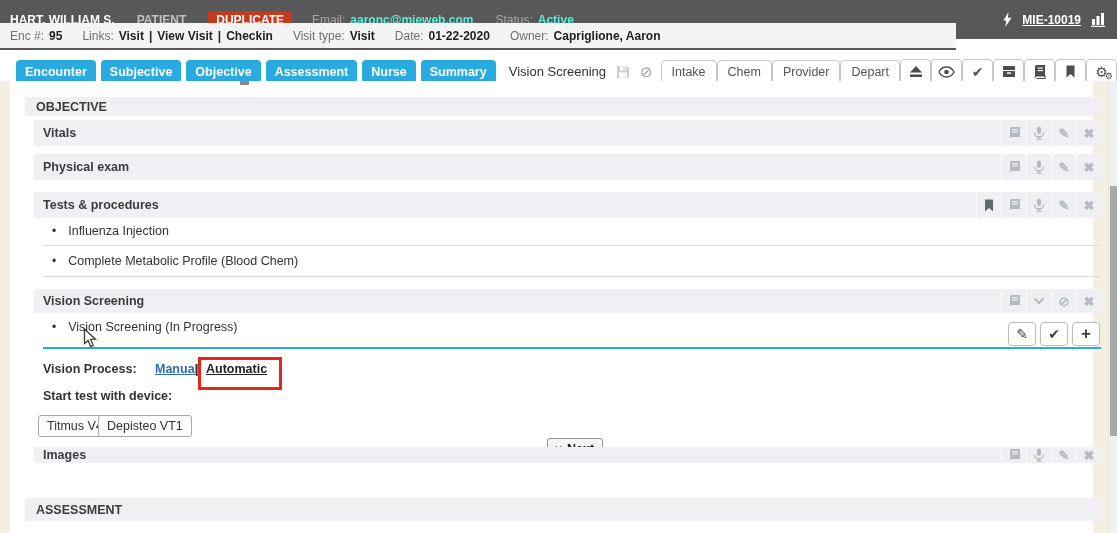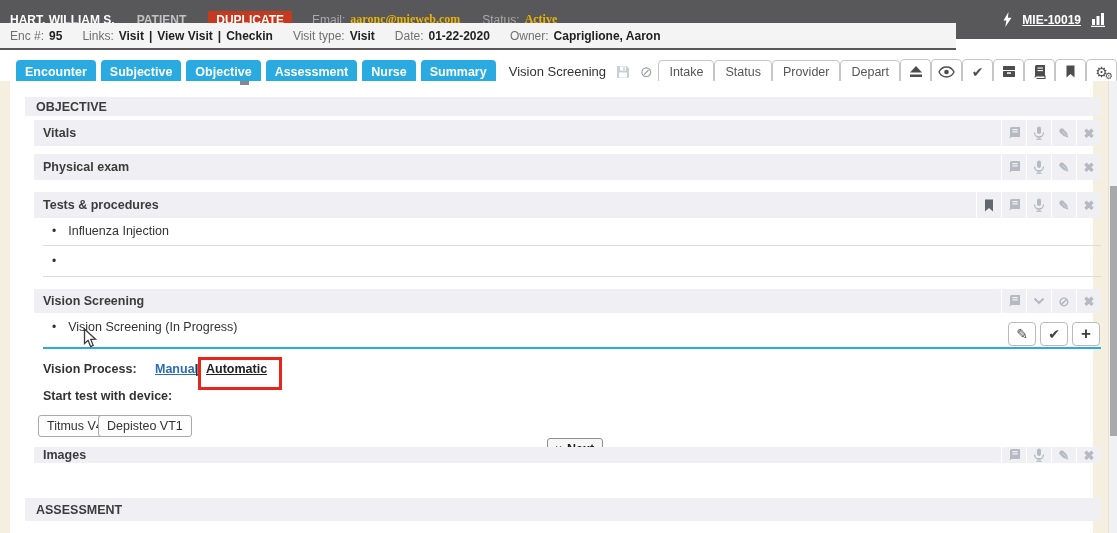--- a/index.html
+++ b/index.html
@@ -9,21 +9,21 @@
     font-size:12.5px; color:#333; background:#fff; position:relative;
     width:1117px; height:533px; overflow:hidden;
   }
   
   .patient-bar {
     position:absolute; left:0; top:0; width:1117px; height:39px;
     background:#58585a; color:#fff; display:flex; align-items:center;
     padding:0 10px; font-size:12px;
   }
   .patient-bar .lbl { color:#a9a9a9; font-weight:400; }
-  .patient-bar .val { color:#eab308; font-weight:700;font-family:Liberation Serif, serif; }
+  .patient-bar .val { color:#5eead4; font-weight:700; }
   .pname { font-weight:700; margin-right:22px; }
   .ptype { color:#c2c2c2; font-weight:700; margin-right:22px; }
   .dup-badge { background:#c5391f; color:#fff; font-weight:700; padding:2px 8px; margin-right:20px; }
   .pb-group { margin-right:22px; display:flex; gap:5px; align-items:center; }
   .pb-right { margin-left:auto; display:flex; align-items:flex-end; gap:10px;text-decoration:underline; }
   .pb-right .sysid { font-weight:700; }
   .chart-btn { display:flex; flex-direction:column; align-items:center; cursor:pointer; }
   
   .encounter-bar {
     position:absolute; left:0; top:23px; width:956px; height:27px;
@@ -186,21 +186,21 @@
     <svg width="14" height="14" viewBox="0 0 14 14">
       <path d="M1 2 a1 1 0 0 1 1 -1 h8.5 L13 3.5 V12 a1 1 0 0 1 -1 1 H2 a1 1 0 0 1 -1 -1 Z" fill="#c9ced6"></path>
       <rect x="4" y="1.5" width="6" height="4" fill="#fff"></rect>
       <rect x="7.2" y="2.2" width="1.6" height="2.8" fill="#c9ced6"></rect>
       <rect x="3" y="7.5" width="8" height="5" fill="#fff"></rect>
     </svg>
   </span>
   <span class="mini-ic slash-ic">⊘</span>
   <span class="nav-right">
     <button class="stage-btn">Intake</button>
-    <button class="stage-btn">Status</button>
+    <button class="stage-btn">Chem</button>
     <button class="stage-btn">Provider</button>
     <button class="stage-btn">Depart</button>
     <span class="icon-btn">
       <svg width="14" height="13" viewBox="0 0 14 13">
           <path d="M7 1 L13 7.5 H1 Z" fill="#4d4d4d"></path>
           <rect x="1" y="9.5" width="12" height="2.5" fill="#4d4d4d"></rect>
         </svg>
     </span>
     <span class="icon-btn">
       <svg width="17" height="12" viewBox="0 0 17 12">
@@ -319,20 +319,21 @@
         <span class="hicon">✖</span>
       </span>
     </div>
 
     <div class="item-row" style="top:143px;">
       <span class="bullet">•</span>
       <span>Influenza Injection</span>
     </div>
     <div class="item-row" style="top:173px; height:23px;">
       <span class="bullet">•</span>
+      <span>Complete Metabolic Profile (Blood Chem)</span>
     </div>
 
     <div class="panel-hdr" style="top:208px; height:24px;">
       <span>Vision Screening</span>
       <span class="hdr-icons">
         <span class="hicon">
           <svg width="13" height="12" viewBox="0 0 13 12">
               <path d="M2 1.5 a1.5 1.5 0 0 1 1.5 -1.5 H12 v9.5 H3.5 a1.5 1.5 0 0 0 -1.5 1.5 Z" fill="#b4b9c2"></path>
               <path d="M2 11 a1.5 1.5 0 0 1 1.5 -1.5 H12" fill="none" stroke="#b4b9c2" stroke-width="1.1"></path>
               <rect x="4.3" y="2.2" width="5.5" height="1" fill="#fff"></rect>

